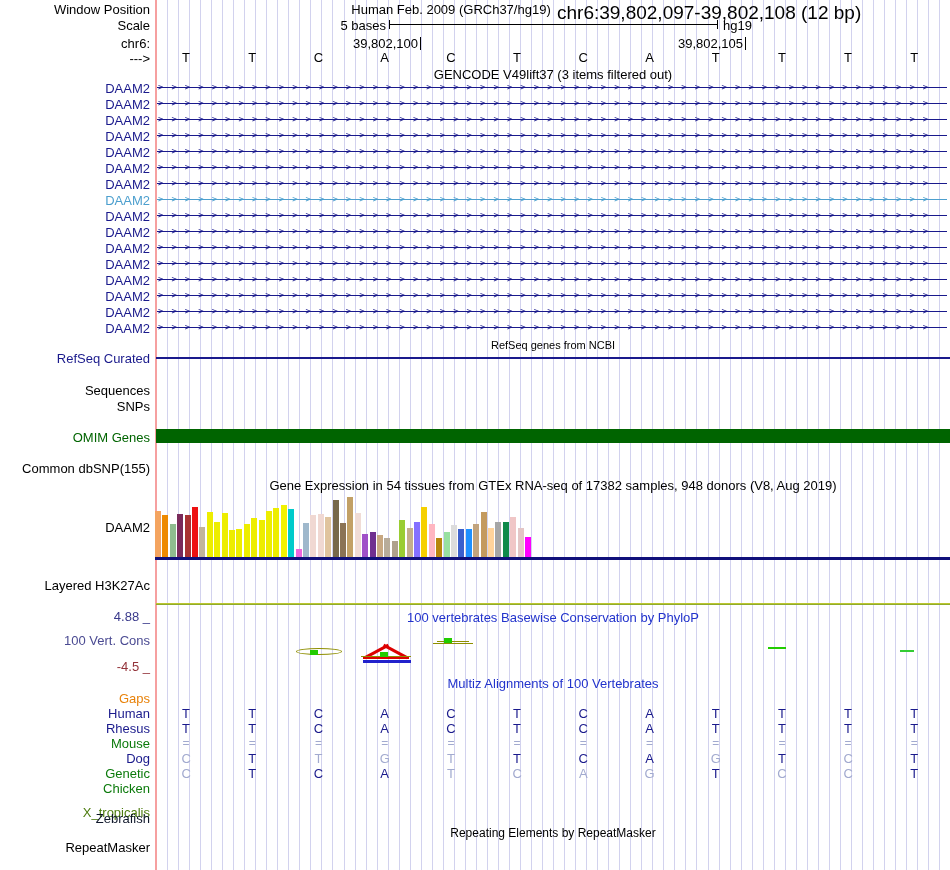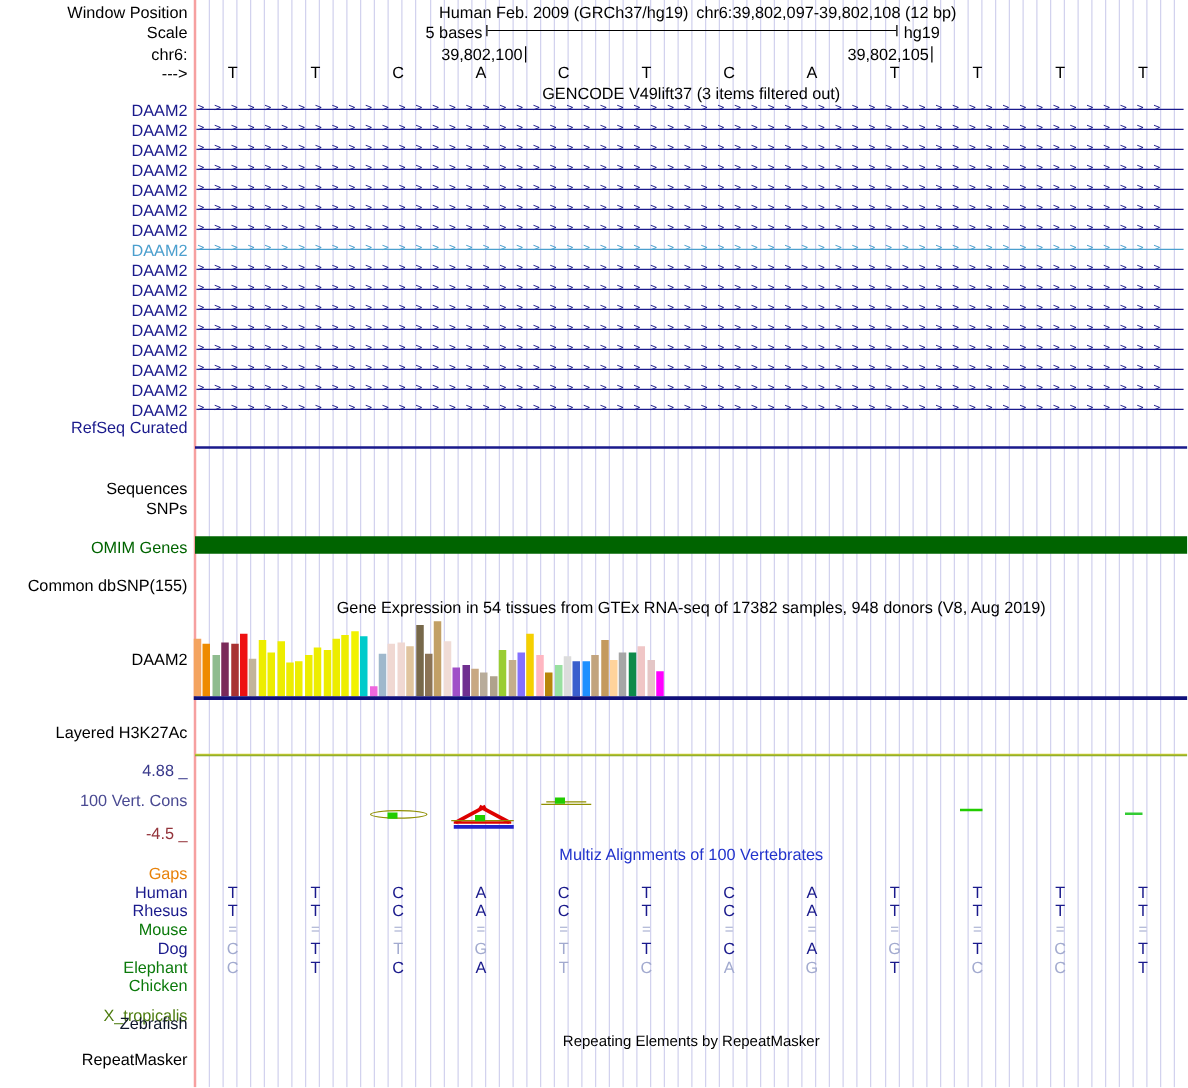--- a/index.html
+++ b/index.html
@@ -105,21 +105,21 @@
       <div class="grid-line" style="left: 895.01px;"></div>
       <div class="grid-line" style="left: 906.04px;"></div>
       <div class="grid-line" style="left: 917.07px;"></div>
       <div class="grid-line" style="left: 928.1px;"></div>
       <div class="grid-line" style="left: 939.13px;"></div>
       <div class="pink-line"></div>
     </div>
 
   <div class="llabel" style="top:2px">Window Position</div>
   <div class="abs" style="top:2px;left:156px;width:590px;text-align:center;font-size:13px">Human Feb. 2009 (GRCh37/hg19)</div>
-  <div class="abs" style="top:2px;left:557px;font-size:13px">chr6:39,802,097-39,802,108 (12 bp)</div>
+  <div class="abs" style="top:2px;left:557px;font-size:19px">chr6:39,802,097-39,802,108 (12 bp)</div>
 
   <div class="llabel" style="top:18px">Scale</div>
   <div class="abs" style="top:18px;left:286px;width:100px;text-align:right;font-size:13px">5 bases</div>
   <div class="scale-bar" style="top:20px;left:389px;width:327px"></div>
   <div class="abs" style="top:18px;left:723px;font-size:13px">hg19</div>
 
   <div class="llabel" style="top:36px">chr6:</div>
   <div class="abs" style="top:36px;left:318px;width:100px;text-align:right;font-size:13px">39,802,100</div>
   <div class="tick" style="top:37px;left:420px"></div>
   <div class="abs" style="top:36px;left:643px;width:100px;text-align:right;font-size:13px">39,802,105</div>
@@ -218,21 +218,22 @@
         <div class="a-line" style="background: rgb(26, 26, 140);"></div>
         <div class="a-chev" style="color: rgb(26, 26, 140);">&gt;&gt;&gt;&gt;&gt;&gt;&gt;&gt;&gt;&gt;&gt;&gt;&gt;&gt;&gt;&gt;&gt;&gt;&gt;&gt;&gt;&gt;&gt;&gt;&gt;&gt;&gt;&gt;&gt;&gt;&gt;&gt;&gt;&gt;&gt;&gt;&gt;&gt;&gt;&gt;&gt;&gt;&gt;&gt;&gt;&gt;&gt;&gt;&gt;&gt;&gt;&gt;&gt;&gt;&gt;&gt;&gt;&gt;</div>
       </div>
       <div class="llabel" style="top: 321px; color: rgb(26, 26, 140);">DAAM2</div>
       <div class="arrow-row" style="top: 322px;">
         <div class="a-line" style="background: rgb(26, 26, 140);"></div>
         <div class="a-chev" style="color: rgb(26, 26, 140);">&gt;&gt;&gt;&gt;&gt;&gt;&gt;&gt;&gt;&gt;&gt;&gt;&gt;&gt;&gt;&gt;&gt;&gt;&gt;&gt;&gt;&gt;&gt;&gt;&gt;&gt;&gt;&gt;&gt;&gt;&gt;&gt;&gt;&gt;&gt;&gt;&gt;&gt;&gt;&gt;&gt;&gt;&gt;&gt;&gt;&gt;&gt;&gt;&gt;&gt;&gt;&gt;&gt;&gt;&gt;&gt;&gt;&gt;</div>
       </div>
     </div>
 
-  <div class="llabel navy" style="top:334px">RefSeq Curated</div>
+  <div class="ctitle small-title" style="top:339px">RefSeq genes from NCBI</div>
+  <div class="llabel navy" style="top:351px">RefSeq Curated</div>
   <div class="hline" style="top:357px;left:156px;width:794px;height:2px;background:#1a1a8c"></div>
 
   <div class="llabel" style="top:383px">Sequences</div>
   <div class="llabel" style="top:399px">SNPs</div>
 
   <div class="llabel green-text" style="top:430px">OMIM Genes</div>
   <div class="hline" style="top:429px;left:156px;width:794px;height:14px;background:#006400"></div>
 
   <div class="llabel" style="top:461px">Common dbSNP(155)</div>
 
@@ -290,20 +291,21 @@
       <div class="gtex-bar" style="left: 510.2px; top: 517px; height: 40px; background: rgb(240, 198, 198);"></div>
       <div class="gtex-bar" style="left: 517.6px; top: 528px; height: 29px; background: rgb(228, 198, 198);"></div>
       <div class="gtex-bar" style="left: 525px; top: 537px; height: 20px; background: rgb(255, 0, 255);"></div>
     </div>
   <div class="hline" style="top:557px;left:155px;width:795px;height:3px;background:#10107a"></div>
 
   <div class="llabel" style="top:578px">Layered H3K27Ac</div>
   <div class="hline" style="top:603px;left:156px;width:794px;height:2px;background:linear-gradient(to bottom,#d2d232,#7aa028)"></div>
 
   <div class="llabel" style="top:609px;color:#3a3a8c">4.88 _</div>
+  <div class="ctitle blue-title" style="top:610px">100 vertebrates Basewise Conservation by PhyloP</div>
   <div class="llabel" style="top:633px;color:#4a4a92">100 Vert. Cons</div>
   <div class="llabel" style="top:659px;color:#93333a">-4.5 _</div>
   <div id="phylop-marks">
       <div class="mark" style="left: 296px; top: 648px; width: 44px; height: 5px; border: 1px solid rgb(143, 143, 0); border-radius: 50%;"></div>
       <div class="mark" style="left: 310px; top: 650px; width: 8px; height: 5px; background: rgb(34, 204, 0);"></div>
       <div class="mark" style="left: 363px; top: 650px; width: 27px; height: 3px; background: rgb(221, 0, 0); transform: rotate(-28deg);"></div>
       <div class="mark" style="left: 382px; top: 650px; width: 27px; height: 3px; background: rgb(221, 0, 0); transform: rotate(28deg);"></div>
       <div class="mark" style="left: 363px; top: 657px; width: 46px; height: 2px; background: rgb(221, 0, 0);"></div>
       <div class="mark" style="left: 361px; top: 656px; width: 50px; height: 1px; background: rgb(143, 143, 0);"></div>
       <div class="mark" style="left: 363px; top: 660px; width: 48px; height: 3px; background: rgb(34, 34, 204);"></div>
@@ -363,21 +365,21 @@
       <div class="align-cell" style="top: 751px; left: 318.5px; color: rgb(162, 170, 207); font-size: 13px;">T</div>
       <div class="align-cell" style="top: 751px; left: 384.7px; color: rgb(162, 170, 207); font-size: 13px;">G</div>
       <div class="align-cell" style="top: 751px; left: 450.9px; color: rgb(162, 170, 207); font-size: 13px;">T</div>
       <div class="align-cell" style="top: 751px; left: 517.1px; color: rgb(26, 26, 140); font-size: 13px;">T</div>
       <div class="align-cell" style="top: 751px; left: 583.3px; color: rgb(26, 26, 140); font-size: 13px;">C</div>
       <div class="align-cell" style="top: 751px; left: 649.5px; color: rgb(26, 26, 140); font-size: 13px;">A</div>
       <div class="align-cell" style="top: 751px; left: 715.7px; color: rgb(162, 170, 207); font-size: 13px;">G</div>
       <div class="align-cell" style="top: 751px; left: 781.9px; color: rgb(26, 26, 140); font-size: 13px;">T</div>
       <div class="align-cell" style="top: 751px; left: 848.1px; color: rgb(162, 170, 207); font-size: 13px;">C</div>
       <div class="align-cell" style="top: 751px; left: 914.3px; color: rgb(26, 26, 140); font-size: 13px;">T</div>
-      <div class="llabel" style="top: 766px; color: rgb(11, 122, 11);">Elephant</div>
+      <div class="llabel" style="top: 766px; color: rgb(11, 122, 11);">Genetic</div>
       <div class="align-cell" style="top: 766px; left: 186.1px; color: rgb(162, 170, 207); font-size: 13px;">C</div>
       <div class="align-cell" style="top: 766px; left: 252.3px; color: rgb(26, 26, 140); font-size: 13px;">T</div>
       <div class="align-cell" style="top: 766px; left: 318.5px; color: rgb(26, 26, 140); font-size: 13px;">C</div>
       <div class="align-cell" style="top: 766px; left: 384.7px; color: rgb(26, 26, 140); font-size: 13px;">A</div>
       <div class="align-cell" style="top: 766px; left: 450.9px; color: rgb(162, 170, 207); font-size: 13px;">T</div>
       <div class="align-cell" style="top: 766px; left: 517.1px; color: rgb(162, 170, 207); font-size: 13px;">C</div>
       <div class="align-cell" style="top: 766px; left: 583.3px; color: rgb(162, 170, 207); font-size: 13px;">A</div>
       <div class="align-cell" style="top: 766px; left: 649.5px; color: rgb(162, 170, 207); font-size: 13px;">G</div>
       <div class="align-cell" style="top: 766px; left: 715.7px; color: rgb(26, 26, 140); font-size: 13px;">T</div>
       <div class="align-cell" style="top: 766px; left: 781.9px; color: rgb(162, 170, 207); font-size: 13px;">C</div>

